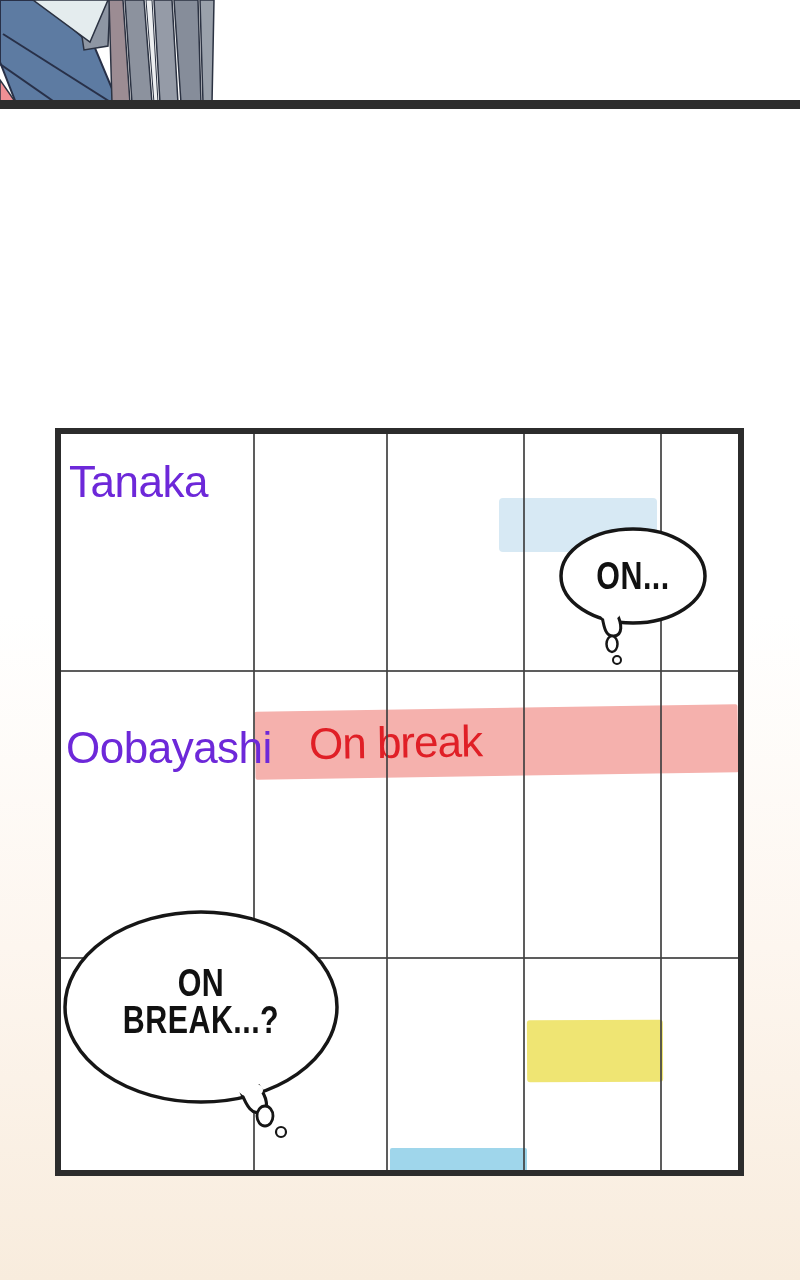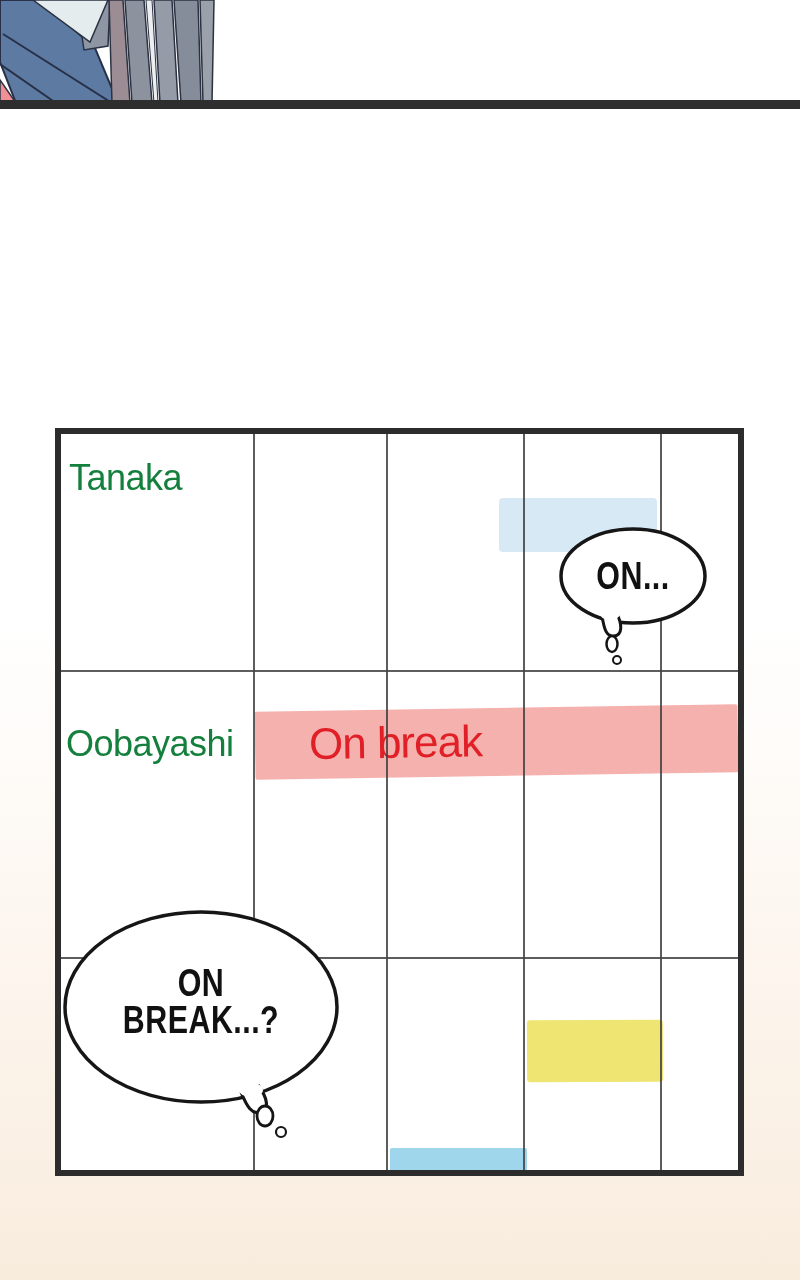--- a/index.html
+++ b/index.html
@@ -22,22 +22,22 @@
     overflow:hidden;z-index:3;
   }
   .vline{position:absolute;top:0;width:2px;height:736px;background:#414141;opacity:.85;z-index:2;}
   .hline{position:absolute;left:0;width:677px;height:2px;background:#414141;opacity:.85;z-index:2;}
   .bar{position:absolute;z-index:1;}
   .bar-tanaka{left:438px;top:64px;width:158px;height:54px;border-radius:4px;}
   .bar-break{left:194px;top:274px;width:483px;height:68px;transform:rotate(-0.9deg);border-radius:2px;}
   .bar-yellow{left:466px;top:586px;width:136px;height:62px;border-radius:3px;transform:rotate(-0.3deg);}
   .bar-blue2{left:329px;top:714px;width:137px;height:22px;border-radius:2px 2px 0 0;}
   .row-name{
-    position:absolute;z-index:3;font-size:36px;letter-spacing:-0.5px;
-    color:#15803d;white-space:nowrap;line-height:1;
+    position:absolute;z-index:3;font-size:44px;letter-spacing:-0.5px;
+    color:#6d28d9;white-space:nowrap;line-height:1;
   }
   .name-tanaka{left:8px;top:26px;}
   .name-oobayashi{left:5px;top:292px;}
   .break-label{
     position:absolute;left:54px;top:7px;font-size:44px;letter-spacing:-1px;
     line-height:1.2;white-space:nowrap;z-index:2;
   }
   
   .bubble{position:absolute;z-index:10;}
   .bubble svg{display:block;}

